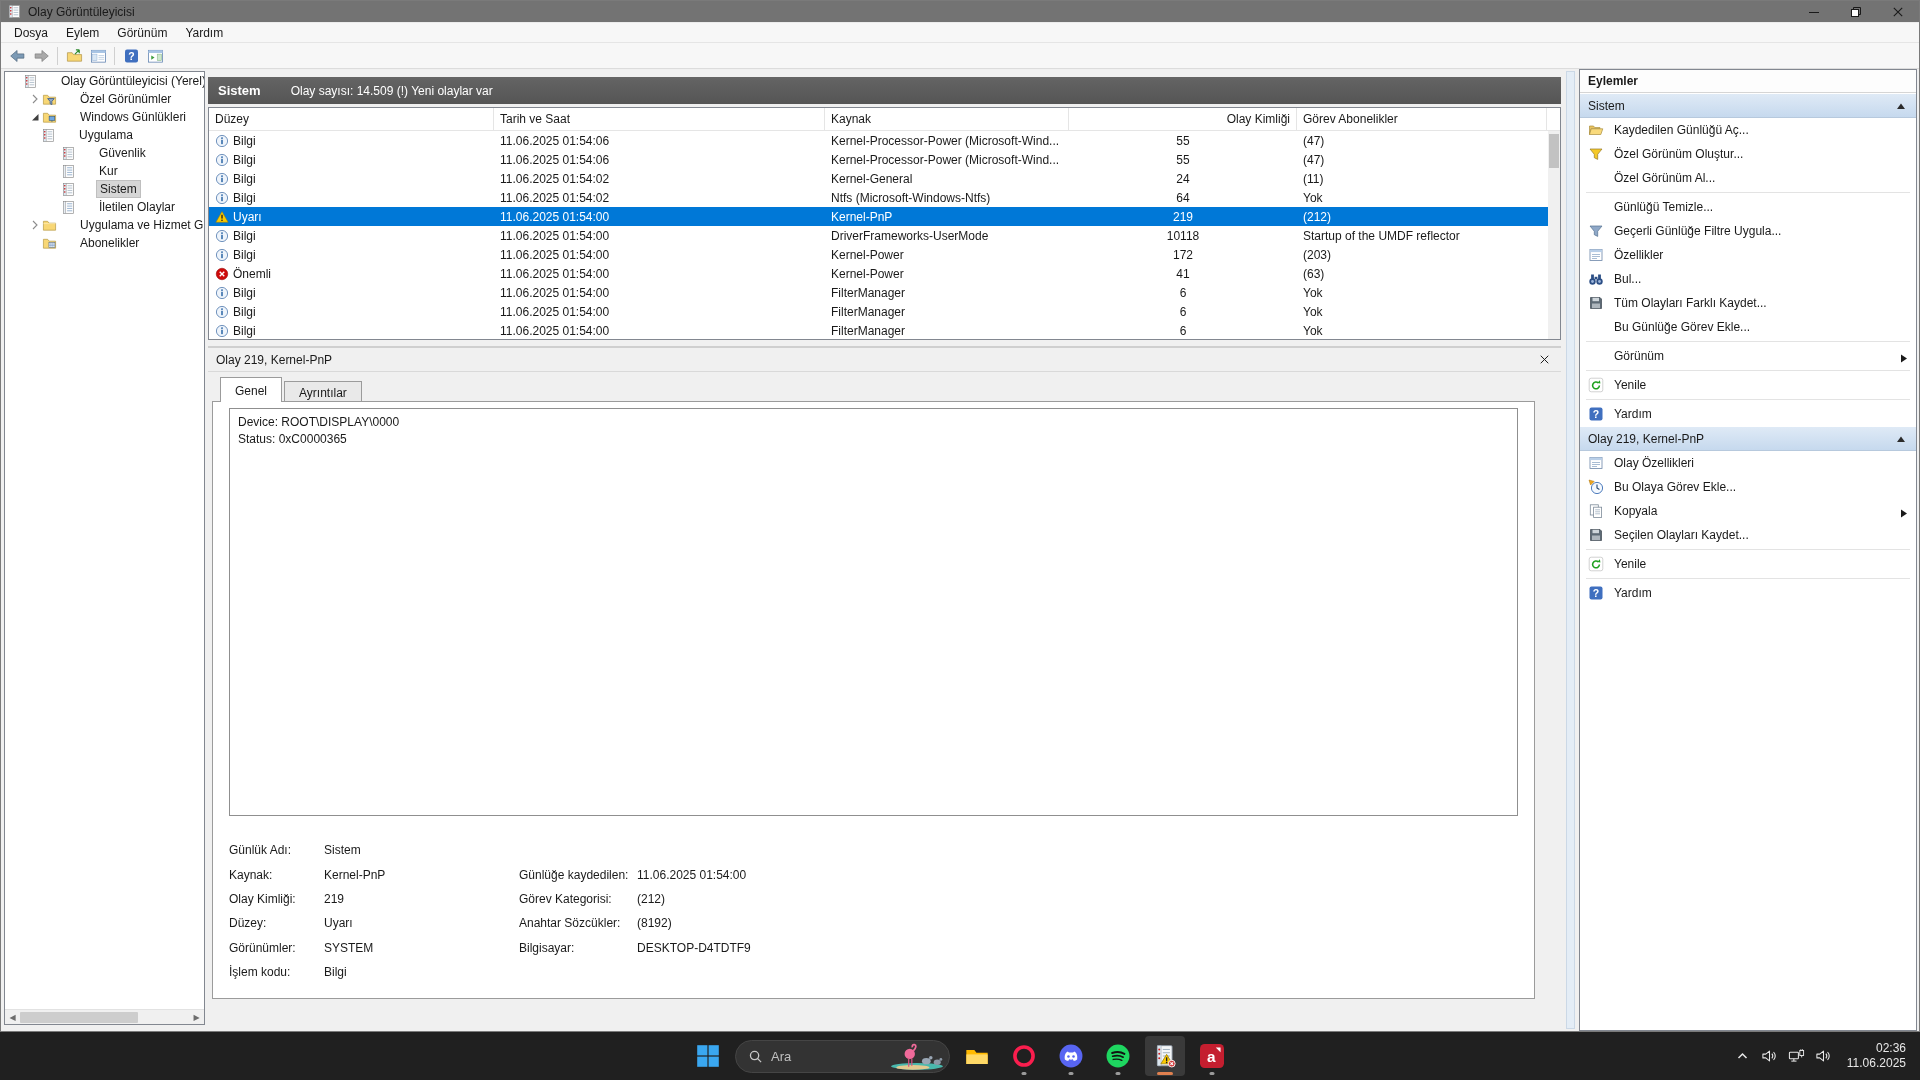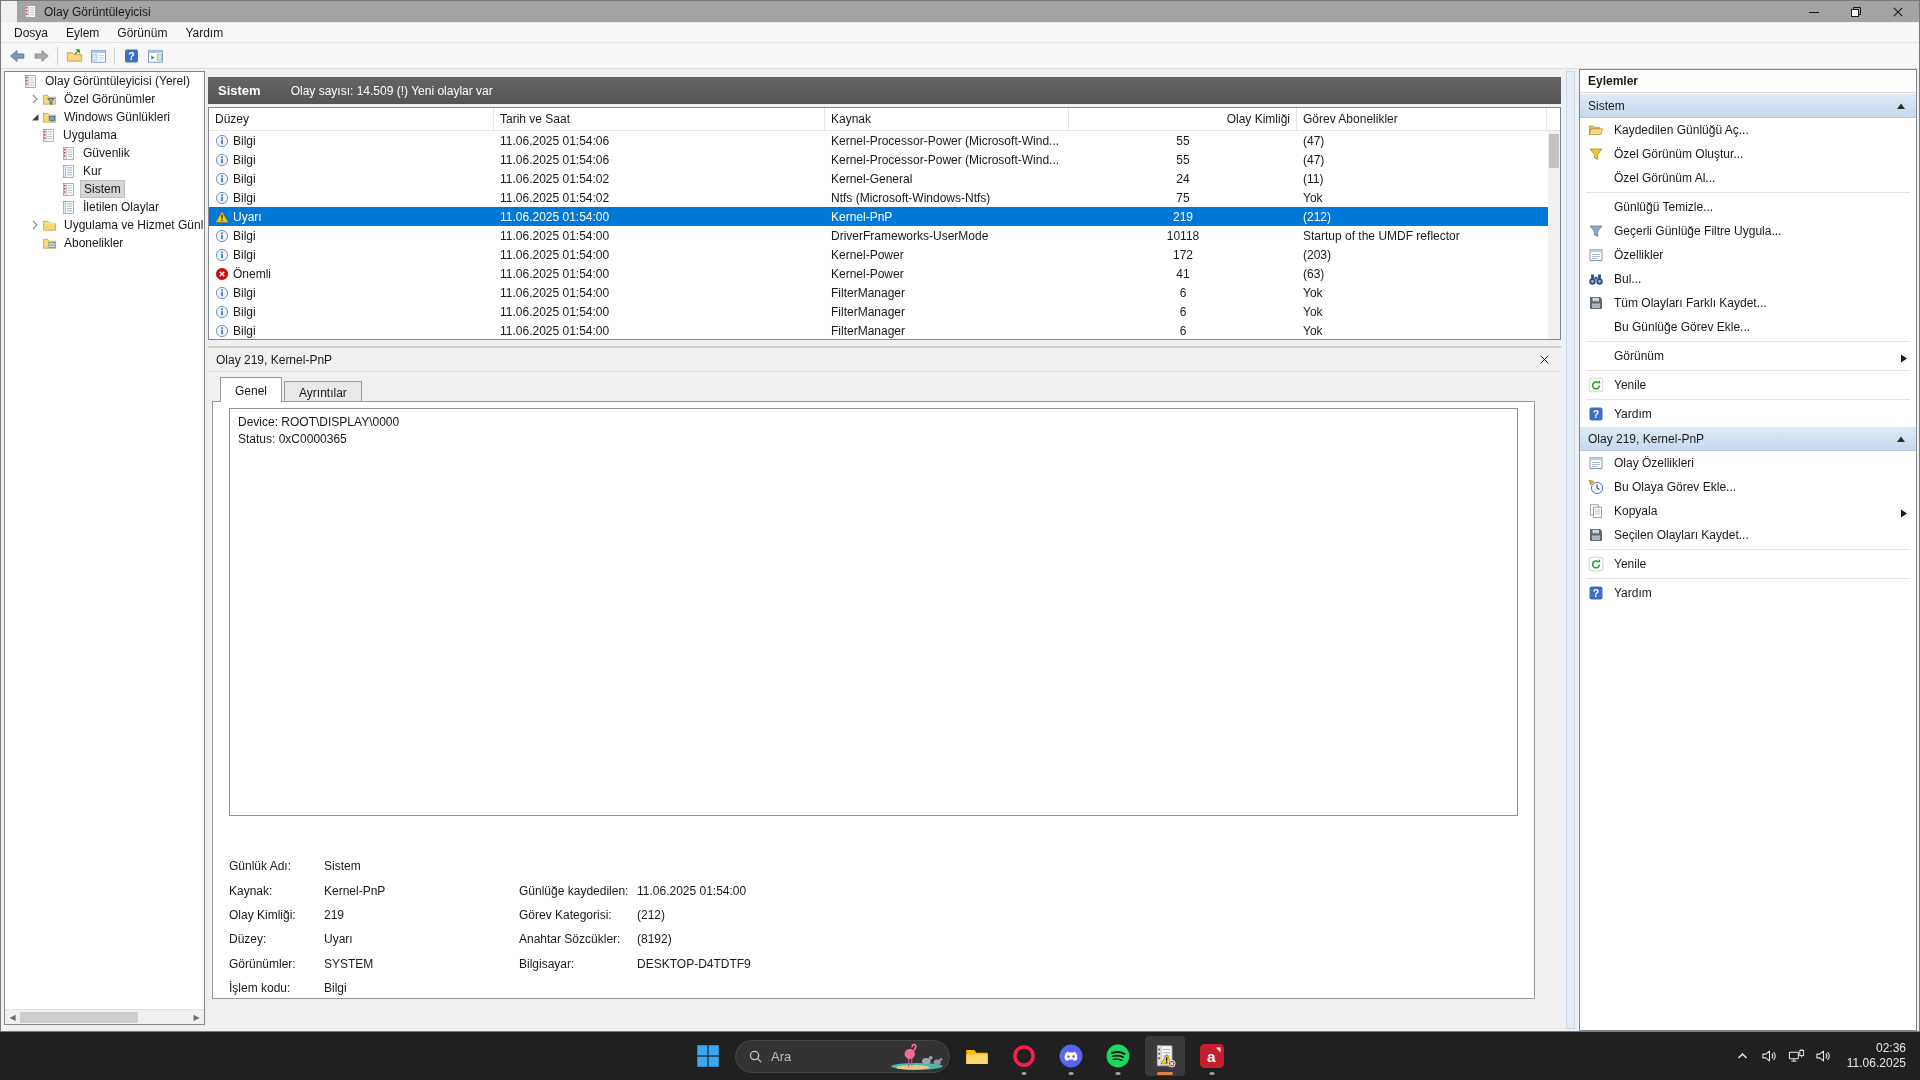--- a/index.html
+++ b/index.html
@@ -4,21 +4,21 @@
 <style>
   * { box-sizing: border-box; margin:0; padding:0; }
   html,body { width:1920px; height:1080px; overflow:hidden; background:#3a6ea5;
               font-family:"Liberation Sans", sans-serif; font-size:12px; color:#1a1a1a; }
   .icon { display:inline-flex; width:16px; height:16px; flex:0 0 auto; }
   .icon svg { width:100%; height:100%; }
 
   
   #win { position:absolute; left:0; top:0; right:0; bottom:48px; background:#f0f0f0;
          border:1px solid #7a7a7a; }
-  #titlebar { position:absolute; left:16px; top:0; right:0; height:22px; background:#a3a3a3;
+  #titlebar { position:absolute; left:0; top:0; right:0; height:22px; background:#737373;
               display:flex; align-items:center; border-bottom:1px solid #ececec; }
   #titlebar .icon { width:15px; height:15px; margin:0 6px 0 6px; }
   #title-text { font-size:12px; color:#1a1a1a; }
   .wctrl { width:42px; height:22px; display:flex; align-items:center; justify-content:center; }
   #win-controls { margin-left:auto; display:flex; }
   .wctrl svg { width:10px; height:10px; }
 
   #menubar { position:absolute; left:0; top:22px; right:0; height:20px; background:#f7f7f7;
              display:flex; align-items:center; padding-left:4px; border-bottom:1px solid #e5e5e5; }
   .menu-item { padding:2px 9px; }
@@ -29,21 +29,21 @@
   .tb-btn .icon { width:17px; height:16px; }
   .tb-sep { width:1px; height:18px; background:#d0d0d0; margin:0 4px; }
 
   
   #treepane { position:absolute; left:3px; top:70px; width:201px; height:954px;
               background:#fff; border:1px solid #828790; overflow:hidden; }
   .tree-row { display:flex; align-items:center; height:18px; white-space:nowrap; cursor:default; }
   .tree-row .arrow { width:14px; height:14px; display:inline-flex; flex:0 0 auto; }
   .tree-row .arrow svg { width:14px; height:14px; }
   .tree-row .icon { width:15px; height:15px; margin-right:4px; }
-  .tree-row .lbl { padding:1px 3px; }
+  .tree-row .lbl { padding:1px 3px;margin-left:16px; }
   .tree-row.sel .lbl { background:#d6d6d6; border:1px solid #bfbfbf; }
   #tree-hscroll { position:absolute; left:0; bottom:0; right:0; height:15px; background:#f0f0f0;
                   border-top:1px solid #e2e2e2; display:flex; align-items:center; }
   .scr-arrow { width:15px; height:15px; color:#6d6d6d; font-size:8px; display:flex; align-items:center; justify-content:center; }
   #tree-hthumb { width:118px; height:11px; background:#cdcdcd; border-radius:1px; }
 
   
   #center { position:absolute; left:207px; top:68px; width:1353px; height:962px; }
   #strip { position:absolute; left:0; top:8px; right:0; height:27px;
            background:linear-gradient(#646464,#555); color:#fff; display:flex; align-items:center; padding:0 10px; }
@@ -70,21 +70,21 @@
   #det-close { margin-left:auto; width:18px; height:18px; display:flex; align-items:center; justify-content:center; }
   #det-close svg { width:9px; height:9px; }
   #det-tabs { position:absolute; left:12px; top:30px; height:24px; display:flex; align-items:flex-end; }
   .tab { padding:4px 14px; border:1px solid #9b9b9b; border-bottom:none; background:#e9e9e9;
          margin-right:2px; position:relative; top:2px; font-size:12px; }
   .tab.active { background:#fff; top:0; padding-top:6px; z-index:2; }
   #det-page { position:absolute; left:4px; right:26px; top:53px; bottom:10px; background:#fff;
               border:1px solid #9b9b9b; }
   #det-msg { position:absolute; left:16px; right:16px; top:6px; height:408px; background:#fff;
              border:1px solid #8f8f8f; padding:5px 8px; line-height:17px; overflow:hidden; }
-  #det-fields { position:absolute; left:16px; top:452px; display:grid;
+  #det-fields { position:absolute; left:16px; top:436px; display:grid;
                 grid-template-columns:95px 195px 118px auto; row-gap:0; }
   #det-fields div { height:24.4px; display:flex; align-items:center; }
 
   
   #splitter { position:absolute; left:1560px; top:68px; width:18px; height:962px; background:#f0f0f0; }
   #splitter .inner { position:absolute; left:5px; top:2px; width:9px; bottom:2px; background:#e4edf6; border:1px solid #cbd8e6; }
 
   
   #actions { position:absolute; left:1578px; top:68px; width:338px; height:962px; background:#fff;
              border:1px solid #828790; overflow:hidden; }
@@ -490,21 +490,21 @@
                 <svg viewBox="0 0 16 16">
                   <circle cx="8" cy="8" r="6.4" fill="#eef4fb" stroke="#5f85b5" stroke-width="1"></circle>
                   <circle cx="8" cy="4.7" r="1" fill="#1c5a9e"></circle>
                   <rect x="7.2" y="6.6" width="1.6" height="5" fill="#1c5a9e"></rect>
                 </svg>
               </span>
               <span>Bilgi</span>
             </div>
             <div class="lcell" style="width:331px">11.06.2025 01:54:02</div>
             <div class="lcell" style="width:244px">Ntfs (Microsoft-Windows-Ntfs)</div>
-            <div class="lcell num" style="width:228px">75</div>
+            <div class="lcell num" style="width:228px">64</div>
             <div class="lcell" style="flex:1">Yok</div>
           </div>
           <div class="lrow sel">
             <div class="lcell" style="width:285px;display:flex;align-items:center">
               <span class="icon">
                 <svg viewBox="0 0 16 16">
                   <path d="M8 1.8 L15 14 H1 Z" fill="#fbca00" stroke="#9c7a00" stroke-width="0.6"></path>
                   <rect x="7.25" y="5.4" width="1.5" height="4.4" fill="#1a1a1a"></rect>
                   <circle cx="8" cy="11.7" r="0.95" fill="#1a1a1a"></circle>
                 </svg>

